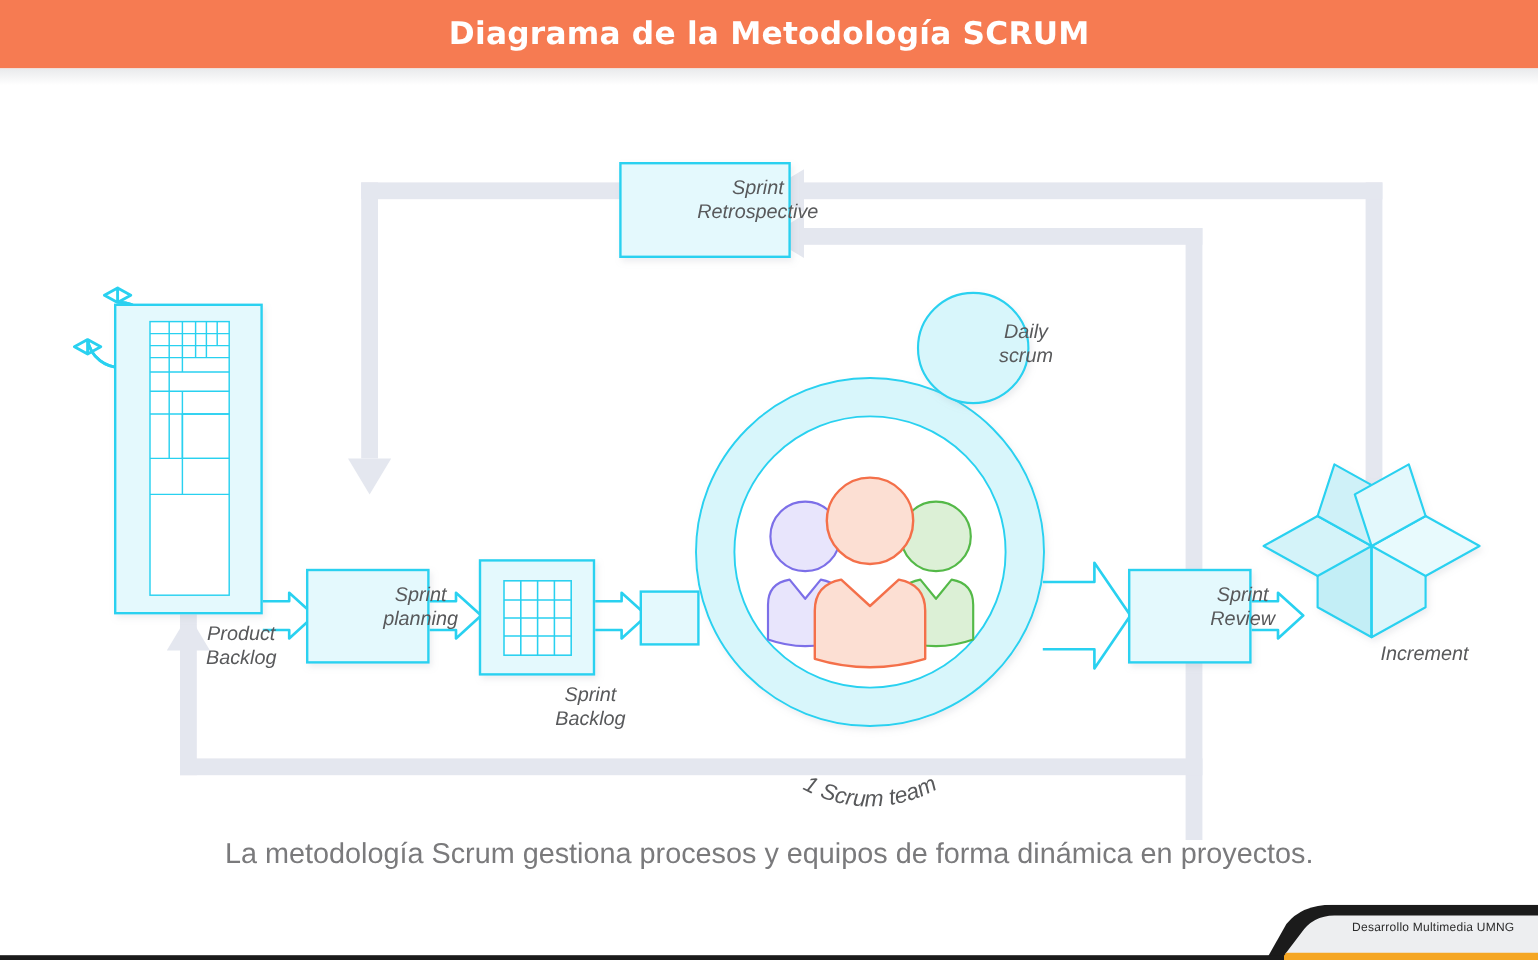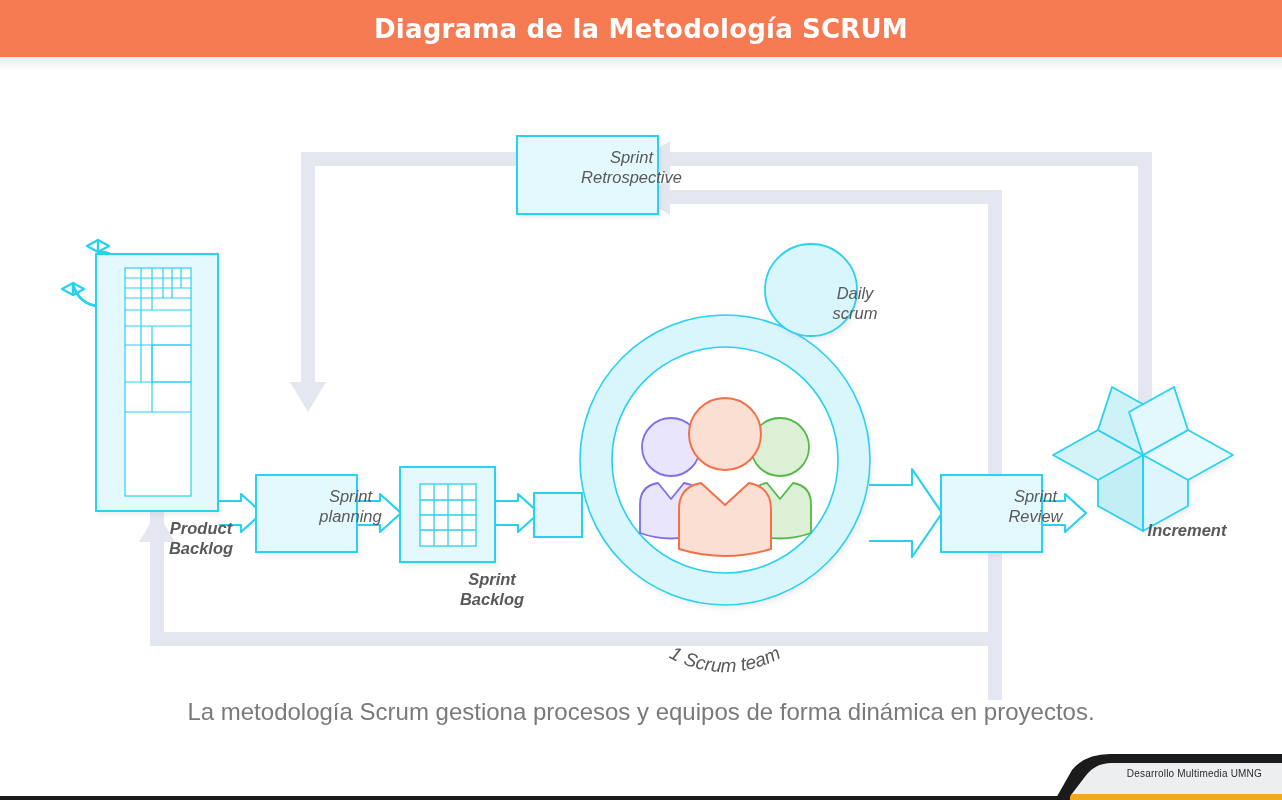--- a/index.html
+++ b/index.html
@@ -41,21 +41,21 @@
     color:#58595B;
     font-style:italic;
     font-family:"Liberation Sans", sans-serif;
     text-align:center;
     line-height:1.22;
     white-space:pre-line;
     pointer-events:none;
     padding-left:44px;
   }
   .lbl-box{font-size:16.5px;}
-  .lbl-under{font-size:16.5px;font-weight:bold;}
+  .lbl-under{font-size:16.5px;}
 
   
   .caption{
     position:absolute;left:0;top:698px;width:1282px;
     text-align:center;
     font-size:24px;
     color:#7a7a7c;
     font-family:"Liberation Sans", sans-serif;
   }
 
@@ -228,30 +228,30 @@
 
   <div class="lbl lbl-box" style="left:256px;top:429px;width:101px;">Sprint
 planning</div>
 
   <div class="lbl lbl-box" style="left:517px;top:90px;width:141px;">Sprint
 Retrospective</div>
 
   <div class="lbl lbl-box" style="left:941px;top:429px;width:101px;">Sprint
 Review</div>
 
-  <div class="lbl lbl-box" style="left:765px;top:210px;width:92px;margin-top:16px;">Daily
+  <div class="lbl lbl-box" style="left:765px;top:210px;width:92px;">Daily
 scrum</div>
 
   <div class="lbl lbl-under" style="left:97px;top:461px;width:120px;">Product
 Backlog</div>
 
   <div class="lbl lbl-under" style="left:388px;top:512px;width:120px;">Sprint
 Backlog</div>
 
-  <div class="lbl lbl-under" style="left:1083px;top:463px;width:120px;">Increment</div>
+  <div class="lbl lbl-under" style="left:1083px;top:478px;width:120px;">Increment</div>
 </div>
 
 <div class="caption">La metodología Scrum gestiona procesos y equipos de forma dinámica en proyectos.</div>
 
 <div class="footer">
   <svg width="1282" height="46" viewBox="0 0 1282 46" xmlns="http://www.w3.org/2000/svg">
     <path d="M 1282,0 L 1110,0 Q 1085,0 1072,16 L 1055,46 L 1282,46 Z" fill="#1B1B1B"></path>
     <path d="M 1282,9 L 1112,9 Q 1094,9 1084,24 L 1071,41 L 1282,41 Z" fill="#EDEEF0"></path>
     <path d="M 1282,40 L 1072,40 L 1067,46 L 1282,46 Z" fill="#F5A623"></path>
     <rect x="0" y="42" width="1070" height="4" fill="#1B1B1B"></rect>

